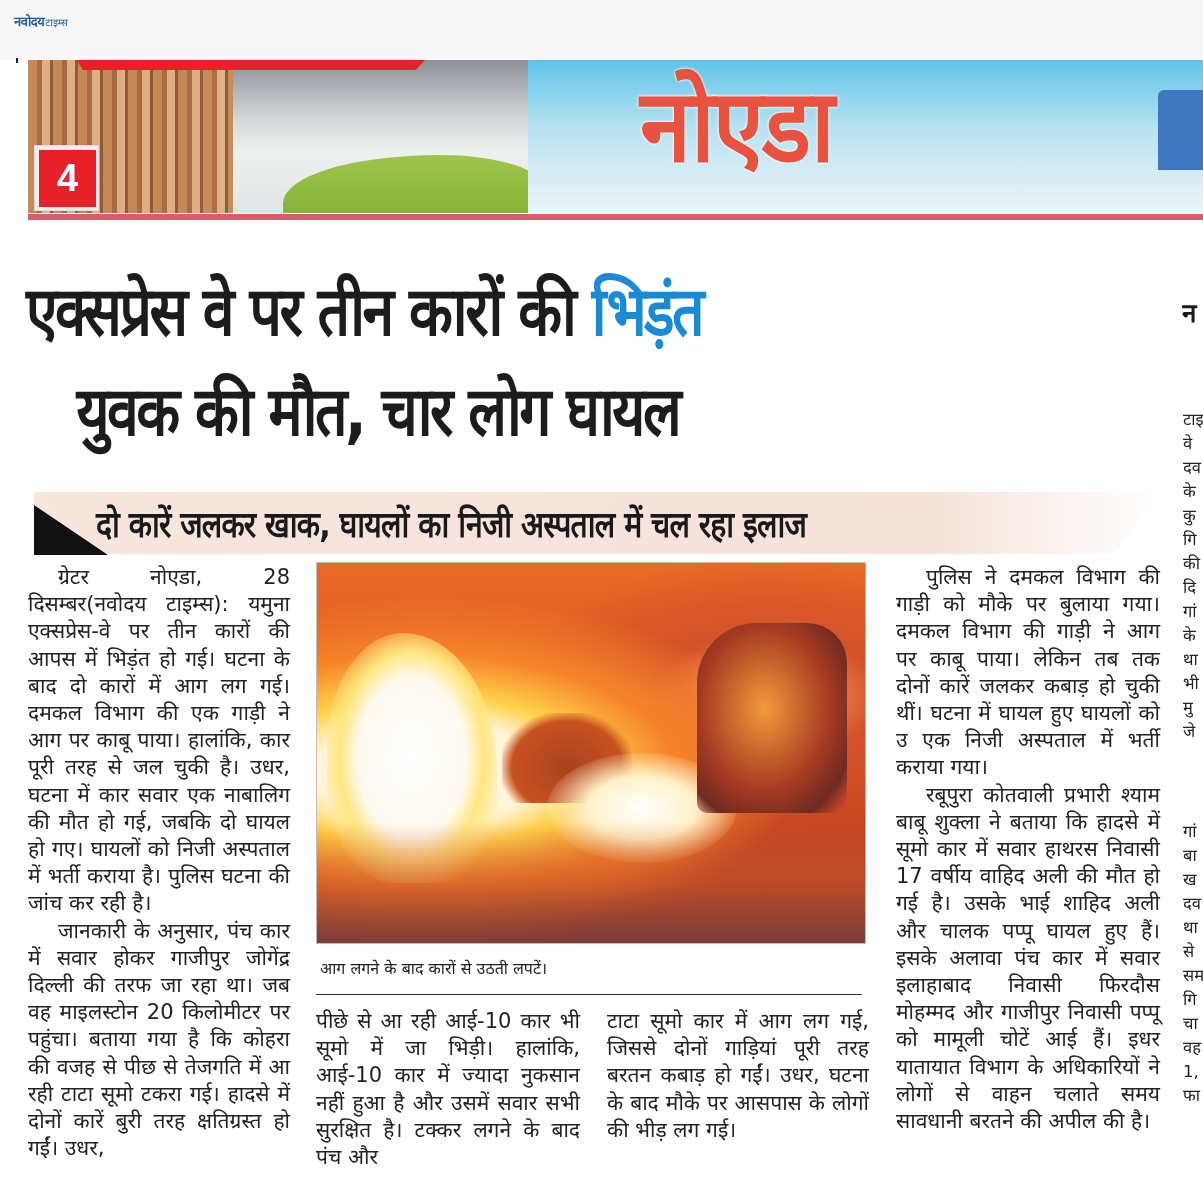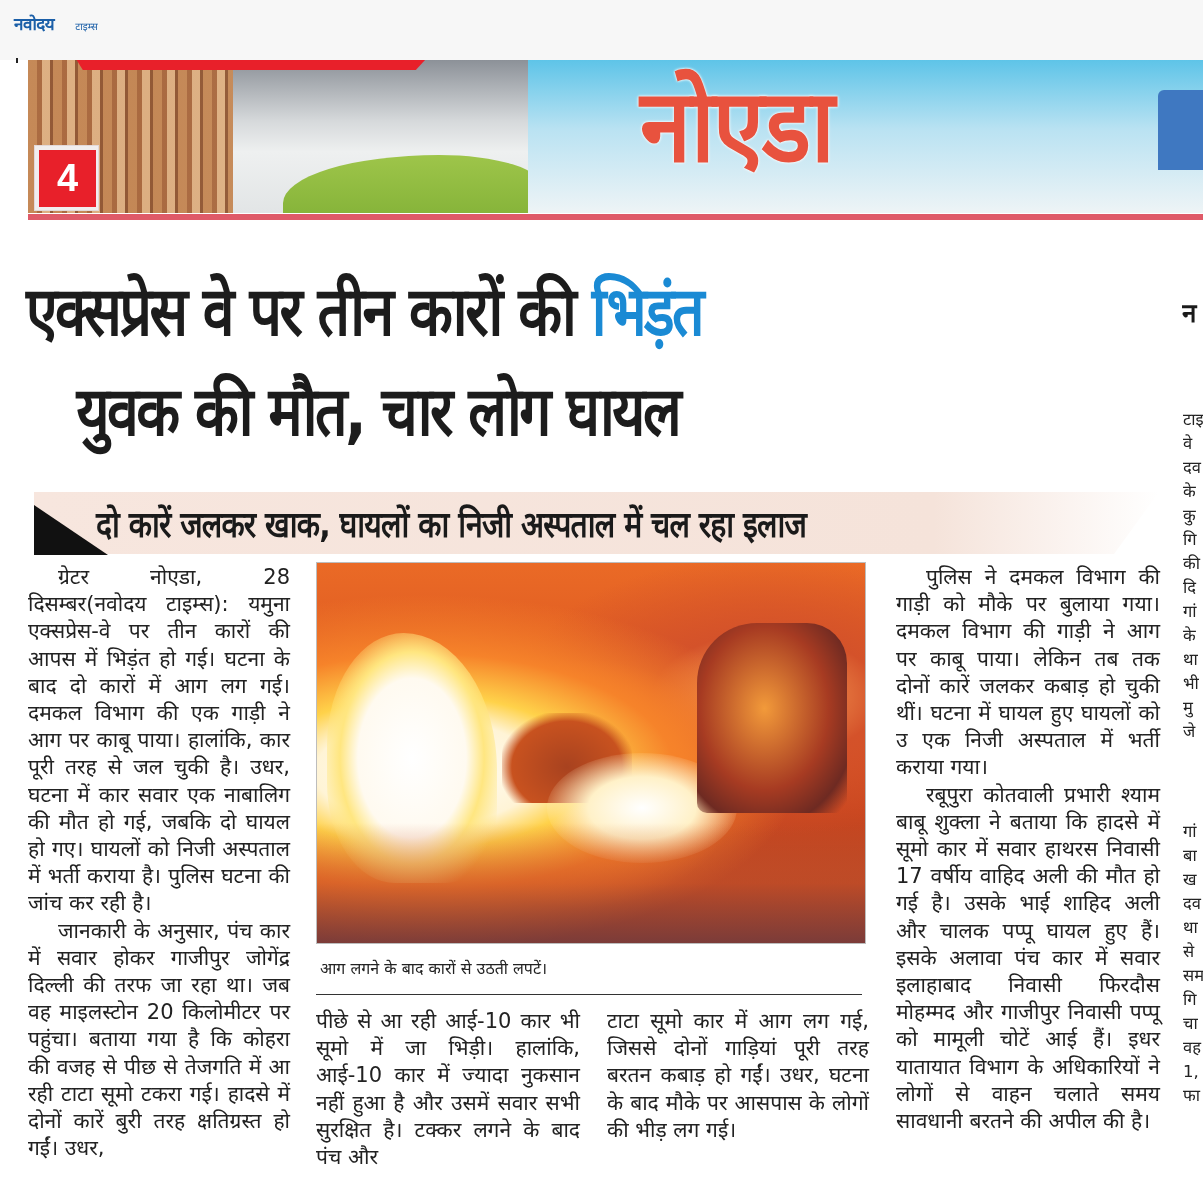--- a/index.html
+++ b/index.html
@@ -2,22 +2,22 @@
 <html><head>
 <meta charset="utf-8">
 <style>
   * { box-sizing: border-box; margin: 0; padding: 0; }
   html, body { width: 1203px; height: 1177px; overflow: hidden; background: #ffffff; }
   body { position: relative; font-family: "DejaVu Sans", sans-serif; color: #1a1a1a; }
 
   
   .topbar { position: absolute; left: 0; top: 0; width: 1203px; height: 60px; background: #f7f7f7; }
   .logo { position: absolute; left: 14px; top: 12px; display: flex; align-items: baseline; }
-  .logo-main { font-family: "DejaVu Sans", sans-serif; font-weight: bold; font-size: 17px; color: #1b5fa8; letter-spacing: -0.5px; }
-  .logo-sub { font-family: "DejaVu Sans", sans-serif; font-size: 10px; color: #1b5fa8; margin-left: 1px; padding-left: 20px; }
+  .logo-main { font-family: "DejaVu Sans", sans-serif; font-weight: bold; font-size: 13px; color: #1b5fa8; letter-spacing: -0.5px; }
+  .logo-sub { font-family: "DejaVu Sans", sans-serif; font-size: 10px; color: #1b5fa8; margin-left: 1px; }
   .meta { position: absolute; left: 163px; top: 9px; font-family: "Liberation Sans", sans-serif; font-size: 14.5px; line-height: 20px; color: #111; }
 
   .tick { position: absolute; left: 16px; top: 58px; width: 2px; height: 5px; background: #222; }
 
   
   .banner { position: absolute; left: 28px; top: 60px; width: 1175px; height: 153px; overflow: hidden;
             background: linear-gradient(90deg, #c88a5a 0%, #b7794c 10%, #d2a47c 18%, #8d6a52 20%, #a9b0b6 25%, #e7e9ea 33%, #cfd3d5 40%, #9ccfe6 48%, #bfe3f1 55%, #d8eef6 70%, #e6f3f8 100%); }
   .banner-temple { position: absolute; left: 0; top: 0; width: 205px; height: 153px;
             background: repeating-linear-gradient(90deg, #c58957 0 9px, #a8683f 9px 14px, #e0b487 14px 22px, #8e5533 22px 25px); opacity: 0.9; }
   .banner-stadium { position: absolute; left: 205px; top: 0; width: 295px; height: 153px;

